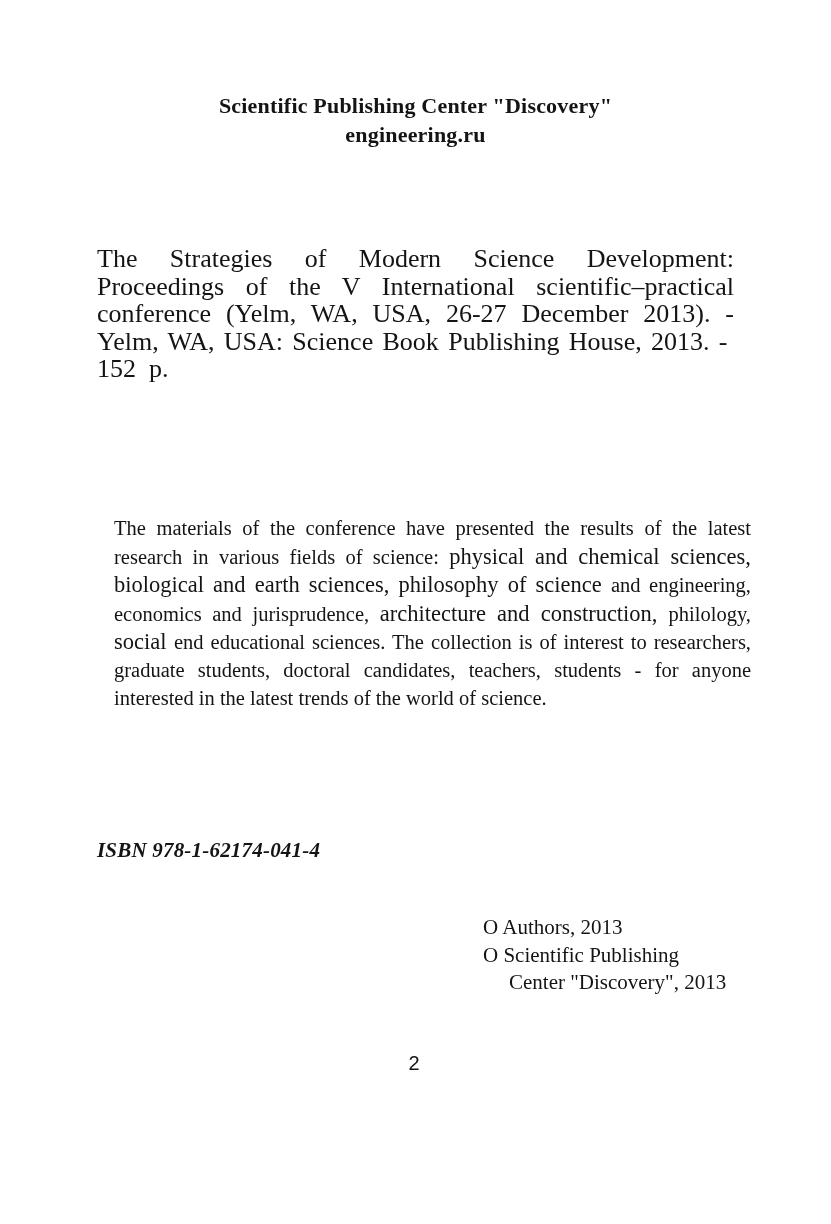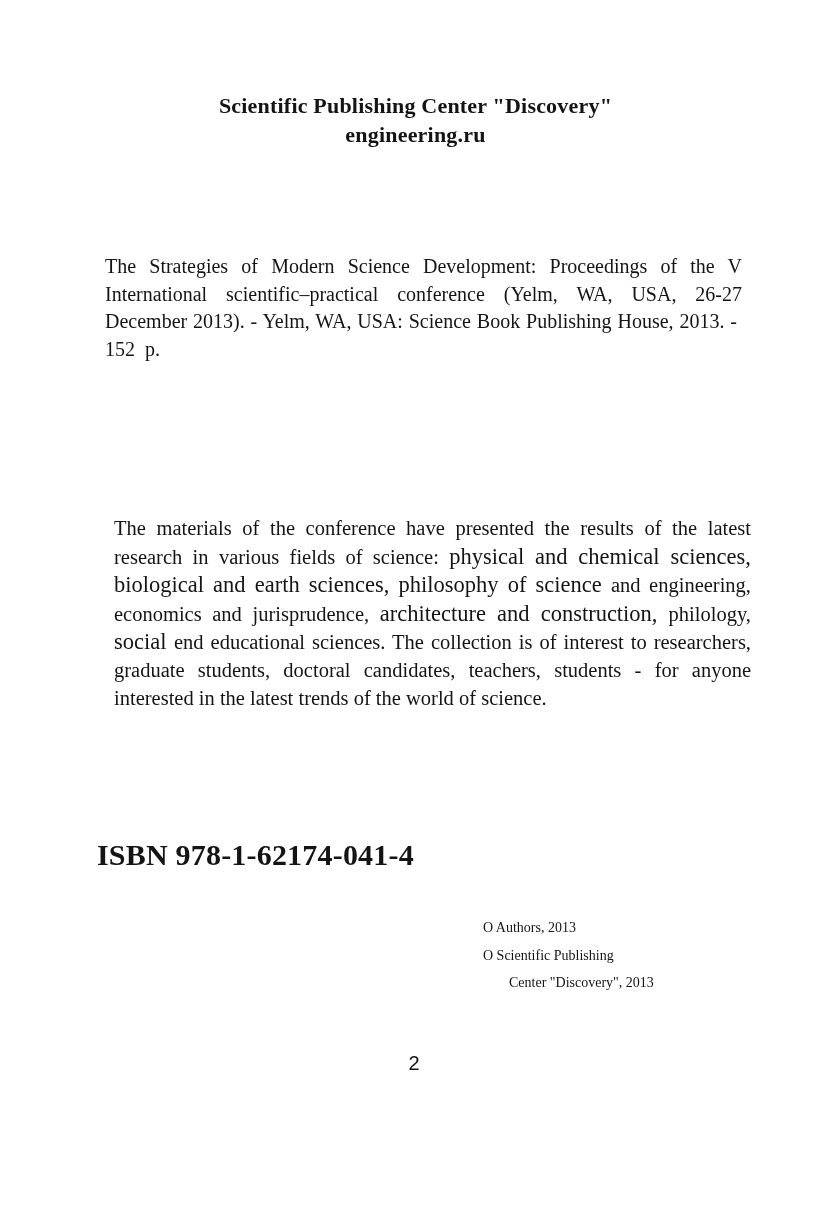--- a/index.html
+++ b/index.html
@@ -25,22 +25,22 @@
     font-weight: bold;
     font-size: 22px;
     line-height: 29px;
     letter-spacing: 0.2px;
   }
   .citation {
     position: absolute;
     top: 245px;
     left: 97px;
     width: 637px;
-    margin: 8px;
-    font-size: 20px;
+    margin: 0;
+    font-size: 26px;
     line-height: 27.6px;
     text-align: justify;
   }
   .abstract {
     position: absolute;
     top: 498px;
     left: 97px;
     width: 637px;
     margin: 17px;
     font-size: 20.5px;
@@ -49,28 +49,29 @@
   }
   .abstract .seg-large {
     font-size: 22.5px;
   }
   .isbn {
     position: absolute;
     top: 838px;
     left: 97px;
     margin: 0;
     font-weight: bold;
-    font-size: 30px;
+    font-size: 21px;
     letter-spacing: 0.2px;
+    font-style: italic;
   }
   .copyright {
     position: absolute;
     top: 914px;
     left: 483px;
-    font-size: 14px;
+    font-size: 21px;
     line-height: 27.5px;
   }
   .copyright .indent {
     padding-left: 26px;
   }
   .pagenum {
     position: absolute;
     top: 1052px;
     left: 0;
     right: 3px;

